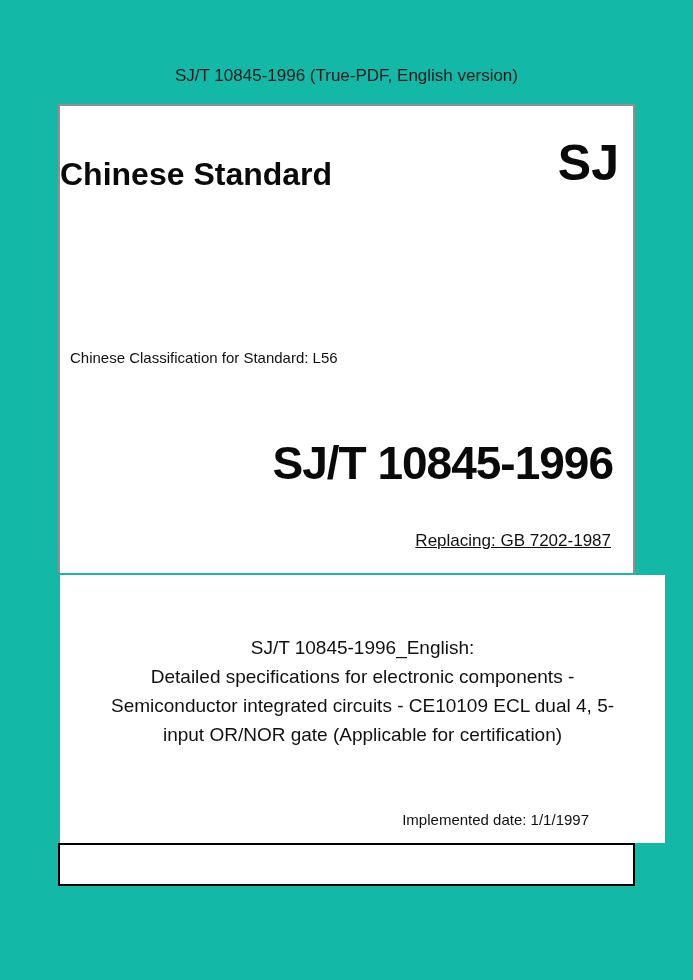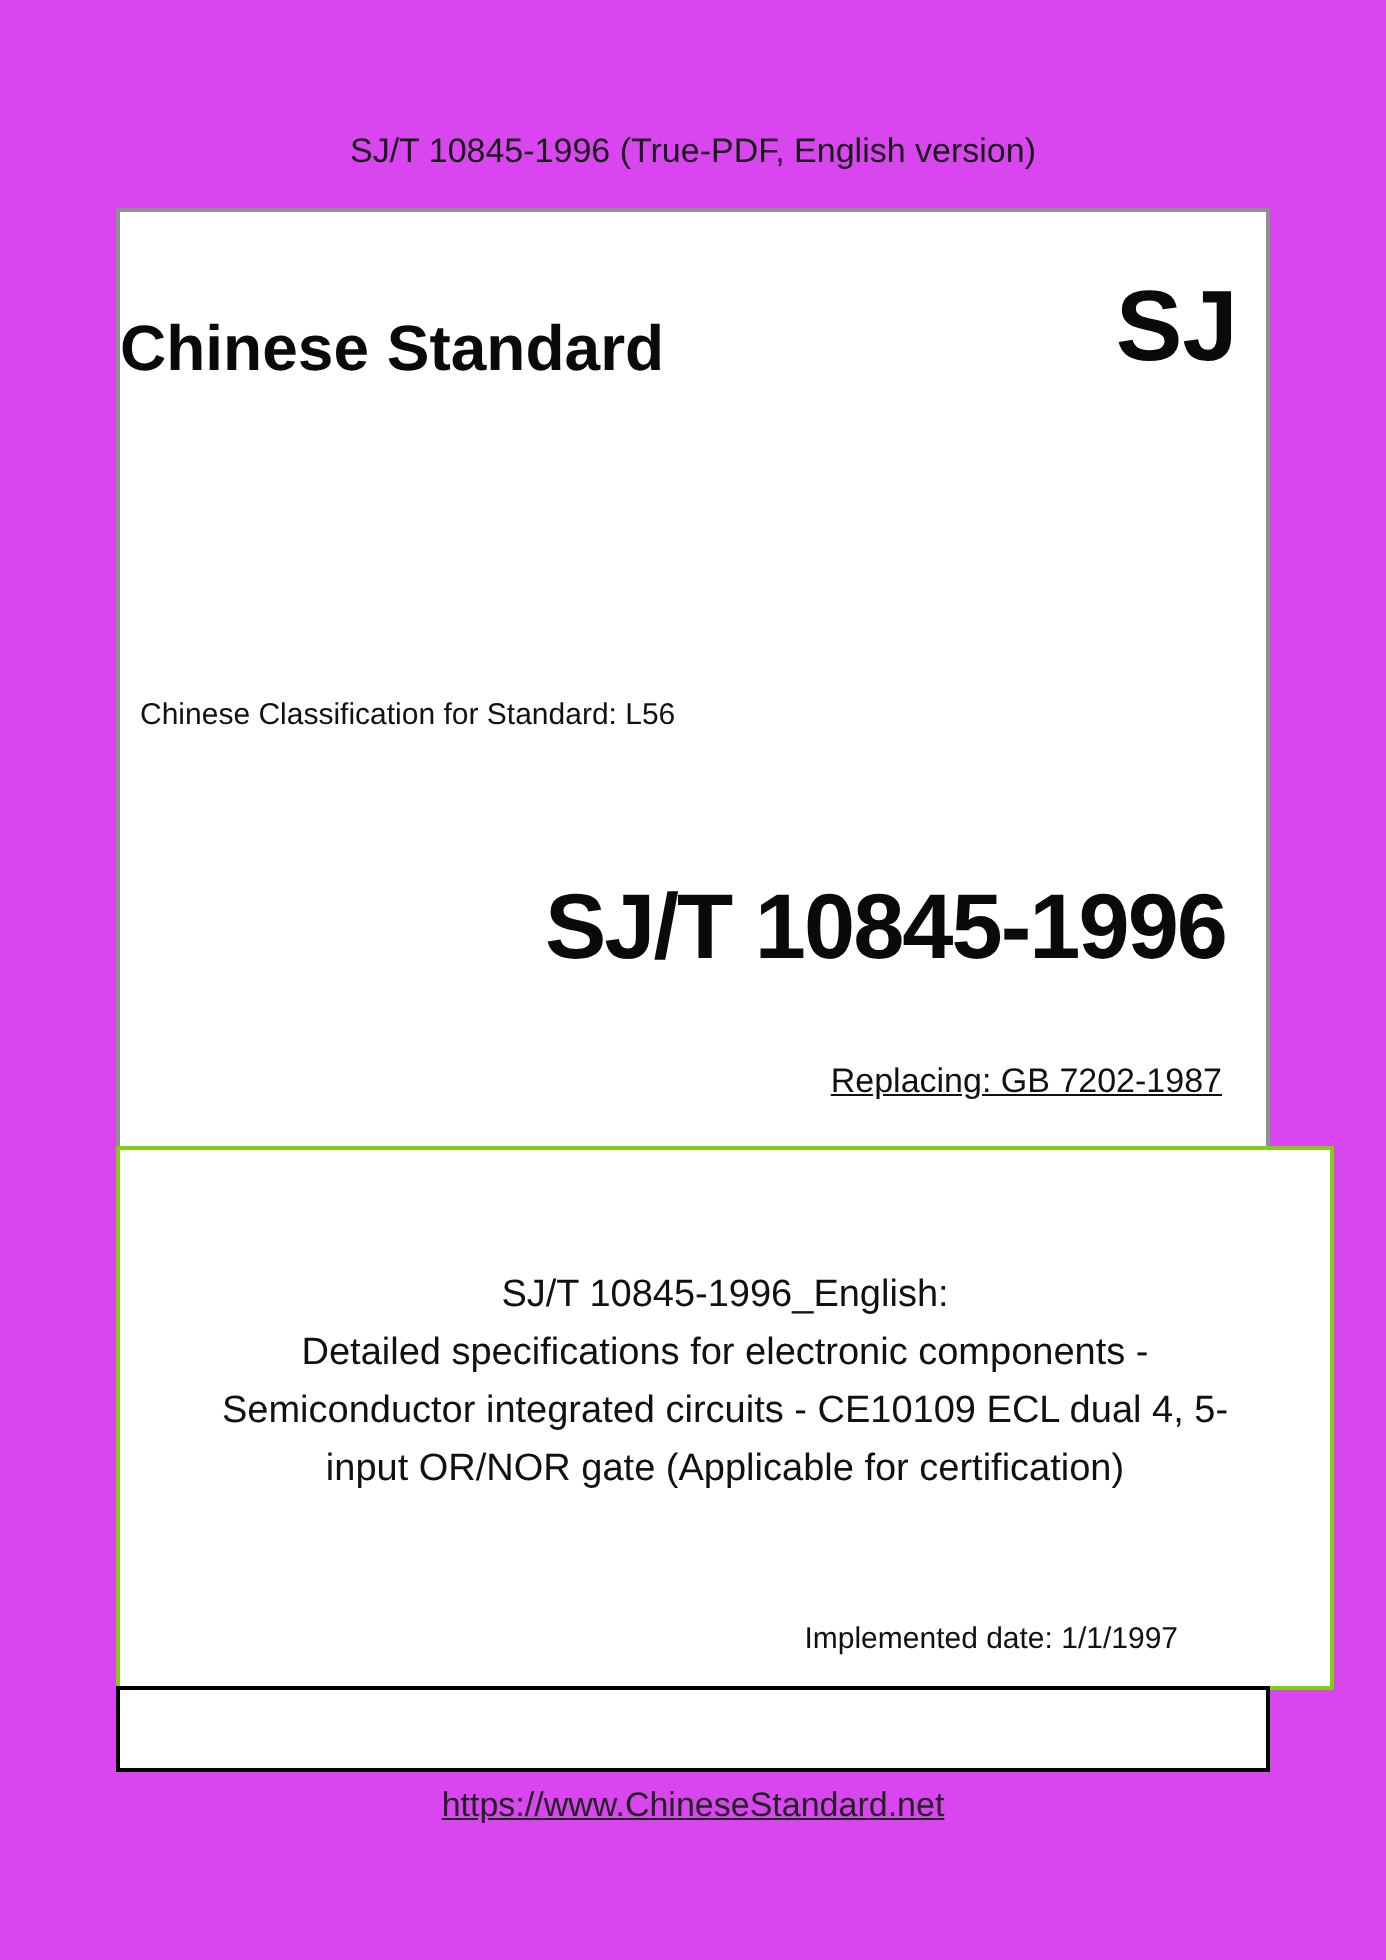--- a/index.html
+++ b/index.html
@@ -6,21 +6,21 @@
     margin: 0;
     padding: 0;
     background: #ffffff;
     font-family: "Liberation Sans", sans-serif;
     color: #111111;
   }
   .page {
     position: relative;
     width: 693px;
     height: 980px;
-    background: #d946ef;
+    background: #14b8a6;
     overflow: hidden;
   }
   .header-line {
     position: absolute;
     top: 66px;
     left: 0;
     width: 100%;
     text-align: center;
     font-size: 17px;
     color: #1a1a1a;
@@ -33,21 +33,21 @@
     box-sizing: content-box;
   }
   .box-cover {
     top: 104px;
     height: 467px;
     border: 2px solid #909090;
   }
   .box-desc {
     top: 573px;
     height: 268px;
-    border: 2px solid #84cc16;
+    border: 2px solid #14b8a6;
     padding-left: 32px;
   }
   .box-empty {
     top: 843px;
     height: 39px;
     border: 2px solid #000000;
   }
   .cover-title {
     position: absolute;
     top: 50px;
@@ -146,17 +146,14 @@
       <div>SJ/T 10845-1996_English:</div>
       <div>Detailed specifications for electronic components -</div>
       <div>Semiconductor integrated circuits - CE10109 ECL dual 4, 5-</div>
       <div>input OR/NOR gate (Applicable for certification)</div>
     </div>
     <div class="implemented-date">Implemented date: 1/1/1997</div>
   </div>
 
   <div class="box box-empty"></div>
 
-  <div class="footer-link-wrap">
-    <a class="footer-link" href="#">https://www.ChineseStandard.net</a>
-  </div>
 
 </div>
 
 </body></html>

